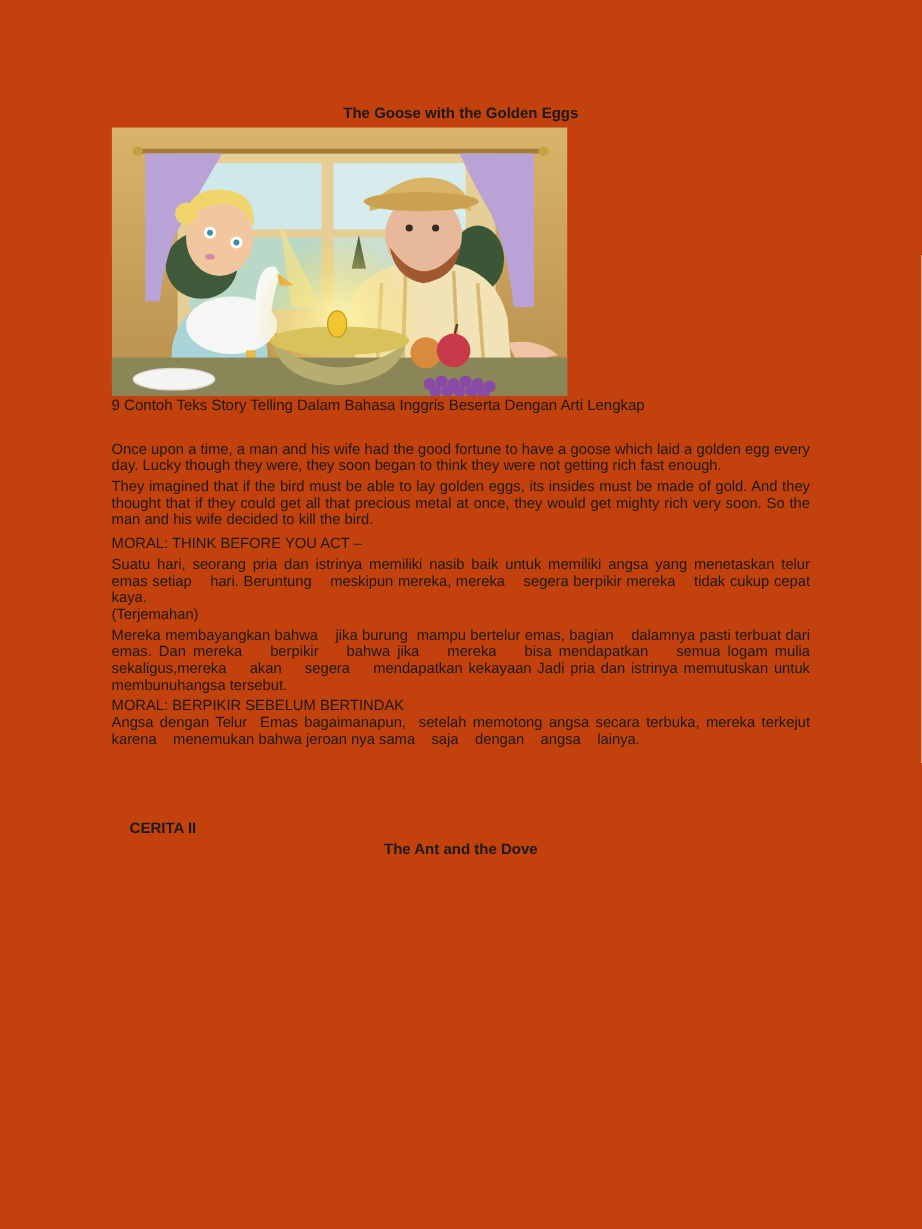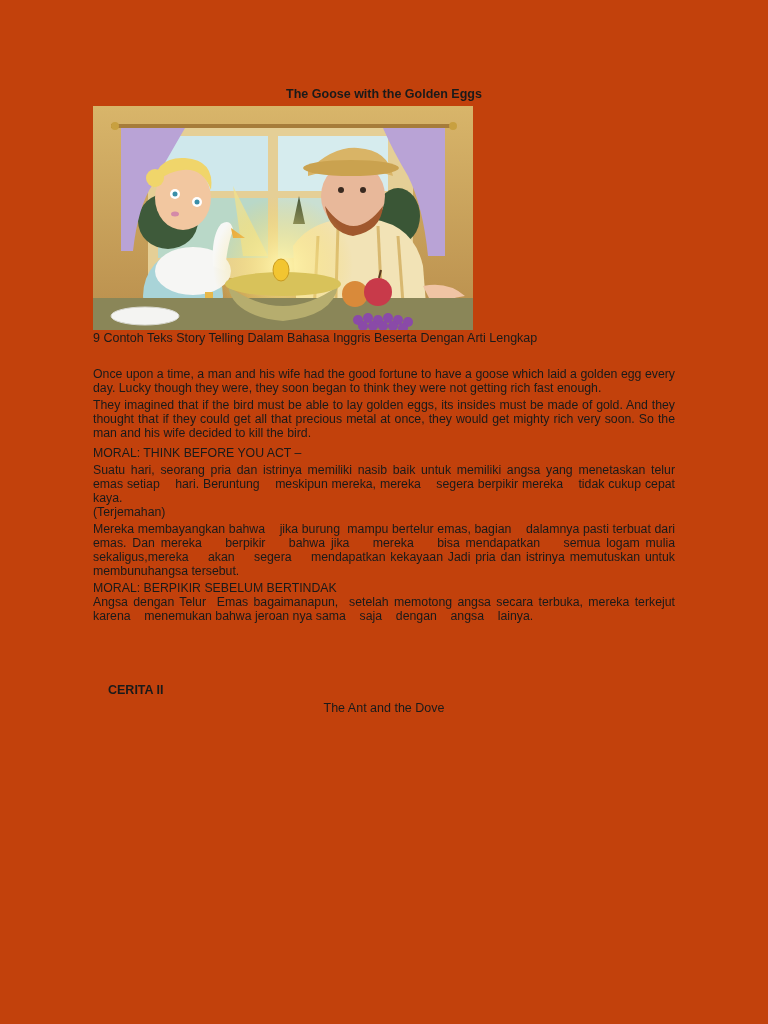--- a/index.html
+++ b/index.html
@@ -8,21 +8,21 @@
   .page { position:absolute; left:0; top:0; width:768px; height:1024px; background:#c2410c; }
   .title { position:absolute; left:93px; width:582px; top:86px; text-align:center;
            font-weight:bold; font-size:12.5px; line-height:16px; }
   .illus { position:absolute; left:93px; top:106px; width:380px; height:224px; overflow:hidden; }
   .caption { position:absolute; left:93px; top:330px; font-size:12.5px; line-height:16px; white-space:nowrap; }
   .body { position:absolute; left:93px; width:582px; font-size:12.3px; line-height:14px; }
   .p { margin:0; text-align:justify; text-align-last:left; }
   .sp { height:3px; }
   .cerita { position:absolute; left:108px; top:682px; font-weight:bold; font-size:12.5px; line-height:16px; }
   .sub { position:absolute; left:93px; width:582px; top:700px; text-align:center;
-         font-weight:normal; font-size:12.5px; line-height:16px; }
+         font-weight:bold; font-size:12.5px; line-height:16px; }
 </style>
 </head>
 <body>
 
 <div class="page">
 
   <div class="title">The Goose with the Golden Eggs</div>
 
   <div class="illus">
     <svg width="380" height="224" viewBox="0 0 380 224">

